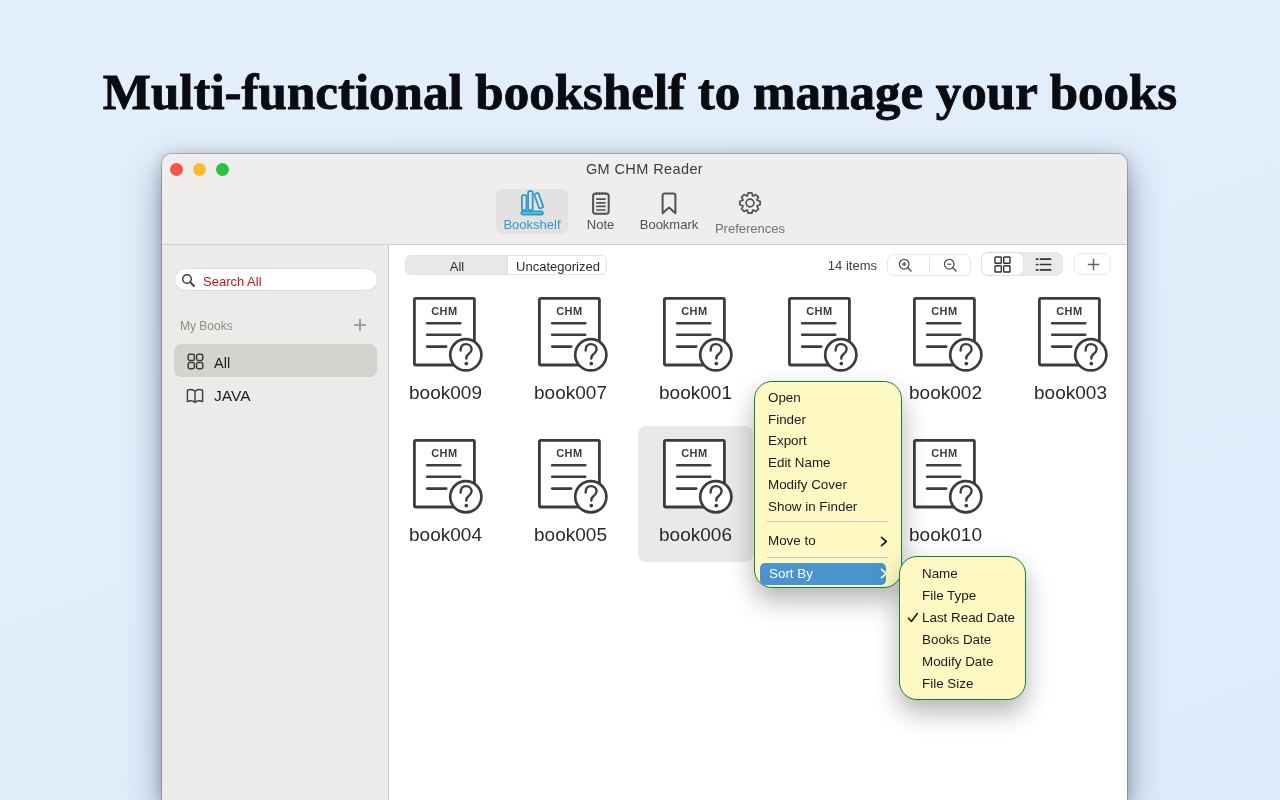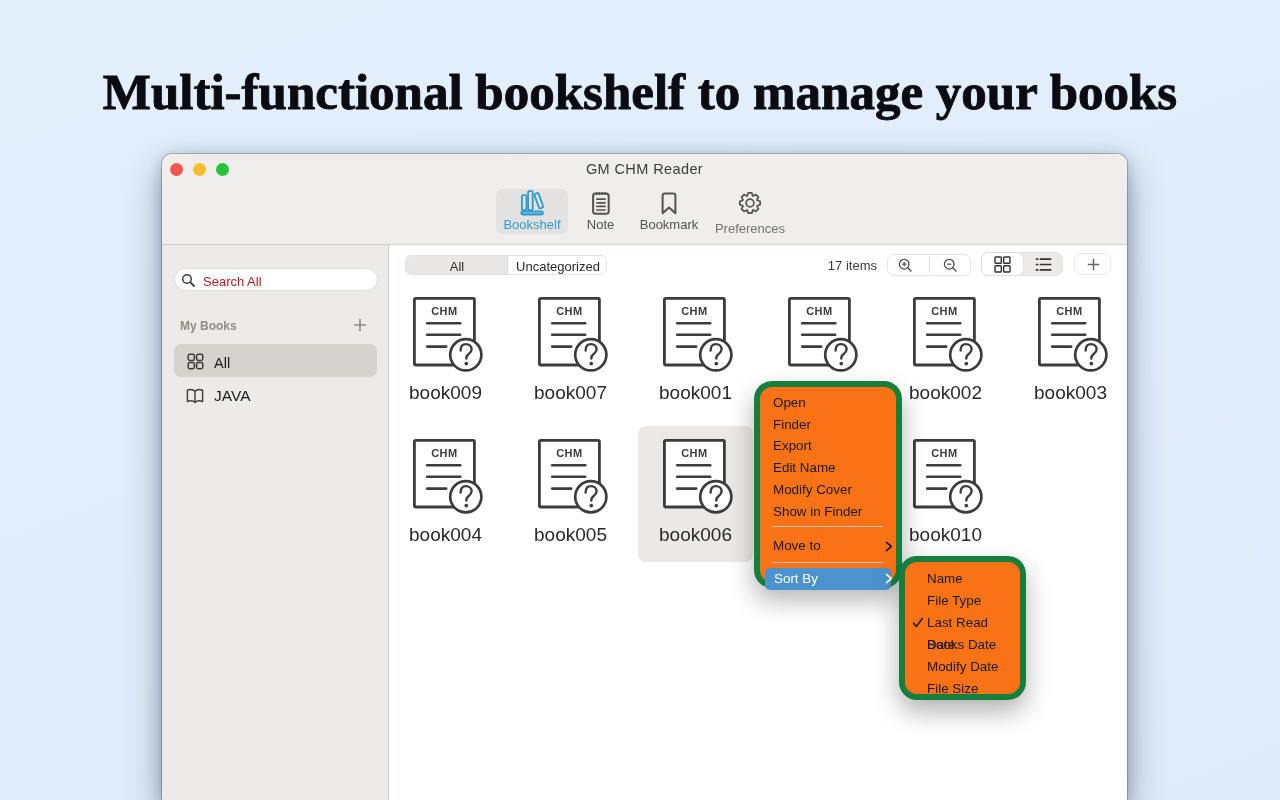--- a/index.html
+++ b/index.html
@@ -8,21 +8,21 @@
 .abs{position:absolute}
 #title{position:absolute;left:0;top:63px;width:1280px;text-align:center;font-family:"Liberation Serif",serif;font-weight:bold;font-size:51px;color:#0b0b12;letter-spacing:0px;-webkit-text-stroke:0.9px #0b0b12}
 #win{position:absolute;left:162px;top:154px;width:965px;height:646px;border-radius:10px 10px 0 0;background:#fff;box-shadow:0 14px 36px rgba(40,50,70,.45), 0 3px 14px rgba(40,50,70,.25), 0 0 0 1px rgba(110,115,125,.4);overflow:hidden}
 #chrome{position:absolute;left:0;top:0;width:965px;height:91px;background:#f0eeec;border-bottom:1px solid #cfcdcc}
 .tl{position:absolute;top:163px;width:13px;height:13px;border-radius:50%}
 #sidebar{position:absolute;left:0;top:91px;width:227px;height:555px;background:#edebe9;border-right:1px solid #cdccca}
 #content{position:absolute;left:228px;top:91px;width:737px;height:555px;background:#fff}
 #wintitle{position:absolute;left:162px;top:160.5px;width:965px;text-align:center;font-size:14.5px;font-weight:normal;color:#3c3b39;letter-spacing:0.4px}
 .tbtxt{position:absolute;font-size:13px;color:#525250}
 .booklabel{position:absolute;width:125px;text-align:center;font-size:19px;color:#2a2a2a}
-.menu{position:absolute;background:#f97316;border:6px solid #15803d;border-radius:18px;box-shadow:0 12px 26px rgba(0,0,0,.3)}
+.menu{position:absolute;background:#fef9c3;border:1px solid #15803d;border-radius:18px;box-shadow:0 12px 26px rgba(0,0,0,.3)}
 .mi{position:absolute;left:0;width:100%;height:22px;line-height:22px;padding-left:13px;font-size:13.4px;color:#1b1b1d}
 .msep{position:absolute;left:12px;right:13px;height:1px;background:#c4c3c2}
 </style>
 </head>
 <body>
 <div id="title">Multi-functional bookshelf to manage your books</div>
 
 <div id="win">
   <div id="chrome"></div>
   <div id="sidebar"></div>
@@ -53,21 +53,21 @@
 <svg class="abs" style="left:737.5px;top:190.5px" width="24" height="24" viewBox="0 0 24 24" fill="none" stroke="#525250">
   <path d="M19.08 9.24 L22.14 10.19 L22.14 13.81 L19.08 14.76 L18.96 15.06 L20.45 17.89 L17.89 20.45 L15.06 18.96 L14.76 19.08 L13.81 22.14 L10.19 22.14 L9.24 19.08 L8.94 18.96 L6.11 20.45 L3.55 17.89 L5.04 15.06 L4.92 14.76 L1.86 13.81 L1.86 10.19 L4.92 9.24 L5.04 8.94 L3.55 6.11 L6.11 3.55 L8.94 5.04 L9.24 4.92 L10.19 1.86 L13.81 1.86 L14.76 4.92 L15.06 5.04 L17.89 3.55 L20.45 6.11 L18.96 8.94 Z" stroke-width="1.7" stroke-linejoin="round"></path>
   <circle cx="12" cy="12" r="3.9" stroke-width="1.7"></circle>
 </svg>
 <div class="abs tbtxt" style="left:491px;top:217px;width:82px;text-align:center;color:#2e9ace">Bookshelf</div>
 <div class="abs tbtxt" style="left:570px;top:217px;width:61px;text-align:center;color:#525250">Note</div>
 <div class="abs tbtxt" style="left:629px;top:217px;width:80px;text-align:center;color:#525250">Bookmark</div>
 <div class="abs tbtxt" style="left:705px;top:221px;width:90px;text-align:center;color:#737373">Preferences</div>
 
 <div class="abs" style="left:174px;top:268px;width:204px;height:23px;border-radius:12px;background:#fff;border:1px solid #dedcda"></div>
-<div class="abs" style="left:180px;top:319px;font-size:12px;font-weight:bold;color:#8f8b86">My Books</div>
+<div class="abs" style="left:180px;top:319px;font-size:12px;font-weight:normal;color:#8f8b86">My Books</div>
 <div class="abs" style="left:174px;top:344px;width:203px;height:33px;border-radius:7px;background:#d5d3d0"></div>
 <div class="abs" style="left:214px;top:355px;font-size:14.5px;color:#1b1b1b">All</div>
 <div class="abs" style="left:214px;top:386.5px;font-size:15.5px;color:#1b1b1b">JAVA</div>
 <div class="abs" style="left:203px;top:273.5px;font-size:13px;color:#b91c1c">Search All</div>
 <svg class="abs" style="left:181px;top:272.5px" width="15" height="15" viewBox="0 0 15 15" fill="none" stroke="#3c3c3c">
   <circle cx="6" cy="6" r="4.3" stroke-width="1.5"></circle>
   <path d="M9.2 9.2 L13 13" stroke-width="1.8" stroke-linecap="round"></path>
 </svg>
 <svg class="abs" style="left:352px;top:316.5px" width="16" height="16" viewBox="0 0 16 16" stroke="#8f8b86" fill="none">
   <path d="M8 2.1 V13.9 M2.1 8 H13.9" stroke-width="1.6"></path>
@@ -81,21 +81,21 @@
 <svg class="abs" style="left:185.5px;top:388px" width="18" height="16" viewBox="0 0 18 16" fill="none" stroke="#3c3c3c">
   <path d="M9 3.2 C7.2 1.4 3.8 1.2 1.4 2.2 V13.6 C3.8 12.6 7.2 12.8 9 14.4 C10.8 12.8 14.2 12.6 16.6 13.6 V2.2 C14.2 1.2 10.8 1.4 9 3.2 Z" stroke-width="1.4" stroke-linejoin="round"></path>
   <path d="M9 3.4 V14" stroke-width="1.4"></path>
 </svg>
 
 <div class="abs" style="left:405px;top:255px;width:202px;height:20px;border-radius:6px;border:1px solid #e3e2e0;background:#fff;overflow:hidden">
   <div class="abs" style="left:0;top:0;width:102px;height:20px;background:#e9e8e6;border-right:1px solid #dcdbd9"></div>
   <div class="abs" style="left:0;top:2.5px;width:102px;text-align:center;font-size:13px;color:#2b2b2b">All</div>
   <div class="abs" style="left:102px;top:2.5px;width:100px;text-align:center;font-size:13px;color:#2b2b2b">Uncategorized</div>
 </div>
-<div class="abs" style="left:780px;top:258px;width:97px;text-align:right;font-size:13px;color:#3e3e3e">17 items</div>
+<div class="abs" style="left:780px;top:258px;width:97px;text-align:right;font-size:13px;color:#3e3e3e">14 items</div>
 <div class="abs" style="left:887px;top:254px;width:84px;height:21.5px;border-radius:7px;border:1px solid #e7e6e4;background:#fff"></div>
 <div class="abs" style="left:928.5px;top:257px;width:1px;height:15.5px;background:#e4e3e1"></div>
 <svg class="abs" style="left:898px;top:257.5px" width="15" height="15" viewBox="0 0 15 15" fill="none" stroke="#4c4c4c">
   <circle cx="6.2" cy="6.2" r="4.8" stroke-width="1.25"></circle>
   <path d="M9.8 9.8 L13 13" stroke-width="1.4" stroke-linecap="round"></path>
   <path d="M4.1 6.2 H8.3 M6.2 4.1 V8.3" stroke-width="1.2"></path>
 </svg>
 <svg class="abs" style="left:942.5px;top:257.5px" width="15" height="15" viewBox="0 0 15 15" fill="none" stroke="#4c4c4c">
   <circle cx="6.2" cy="6.2" r="4.8" stroke-width="1.25"></circle>
   <path d="M9.8 9.8 L13 13" stroke-width="1.4" stroke-linecap="round"></path>

